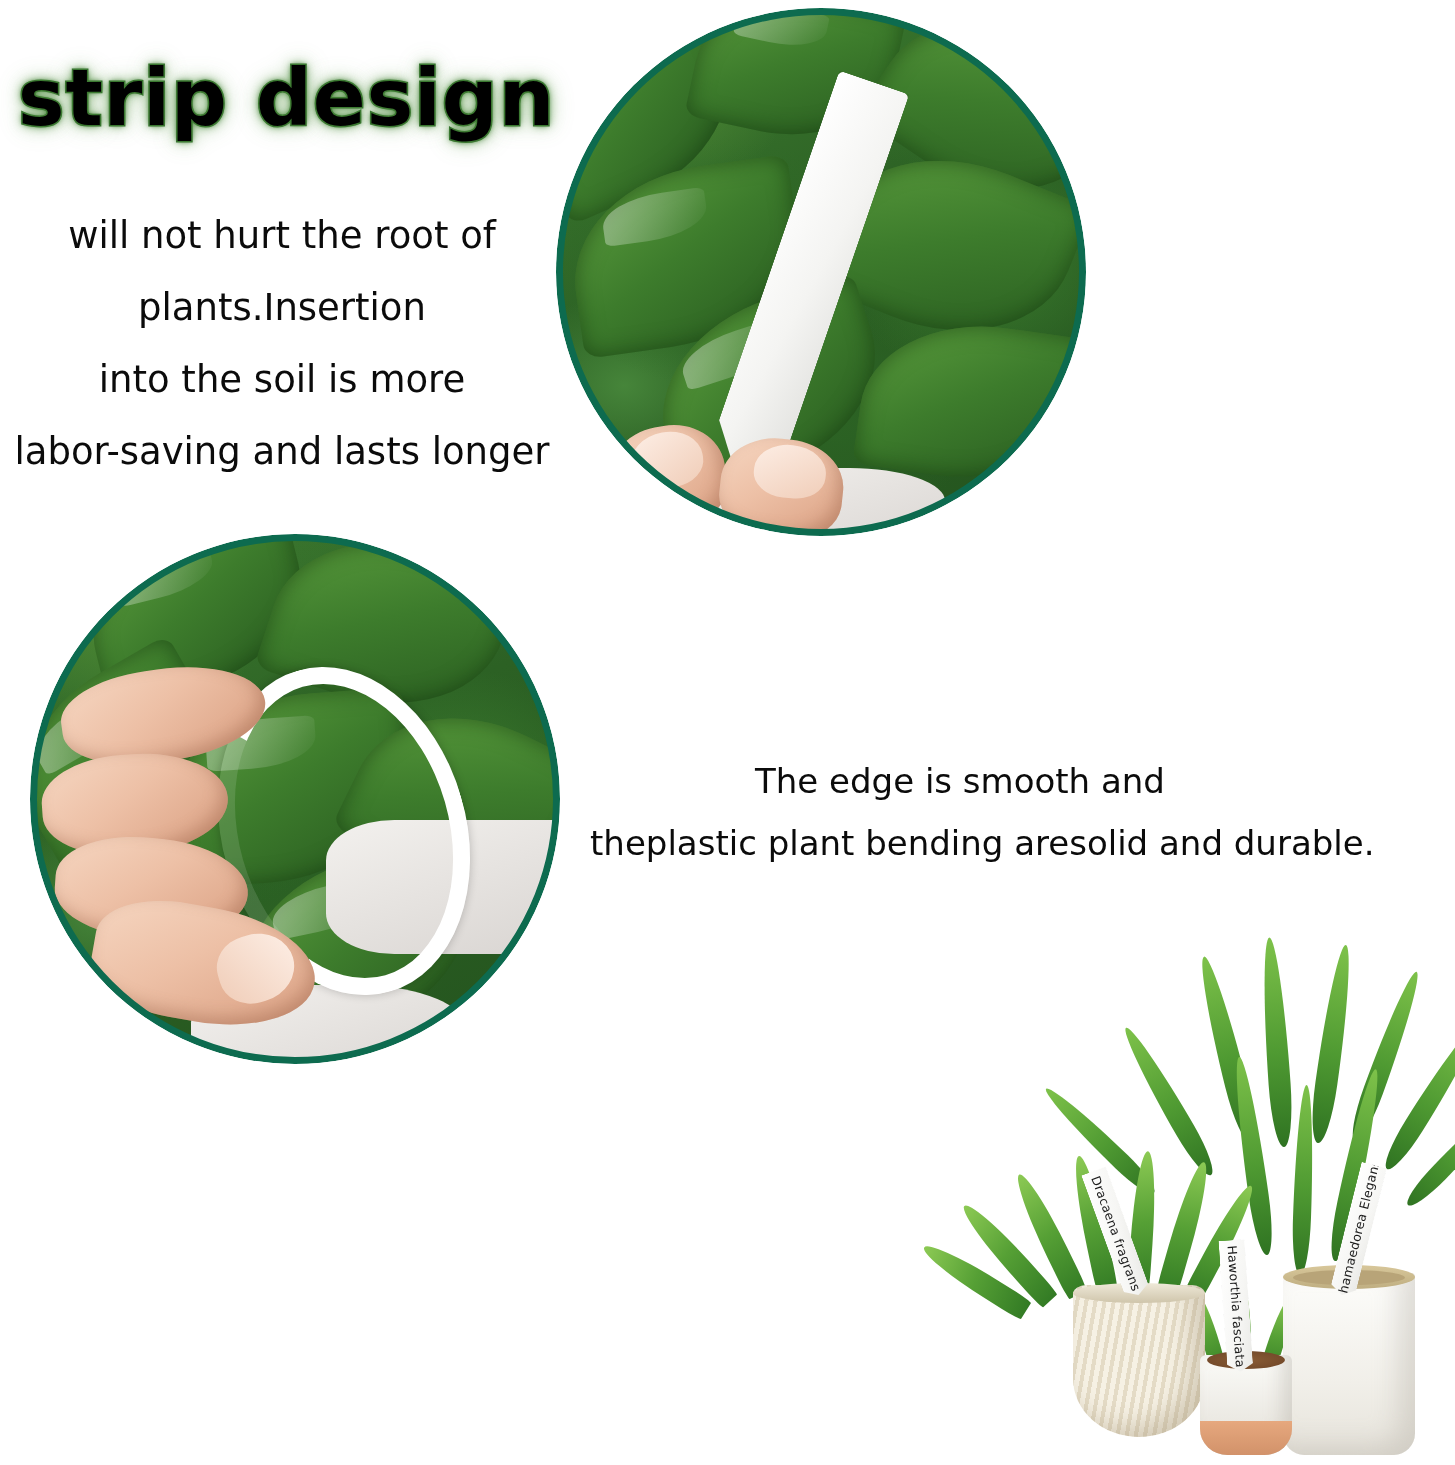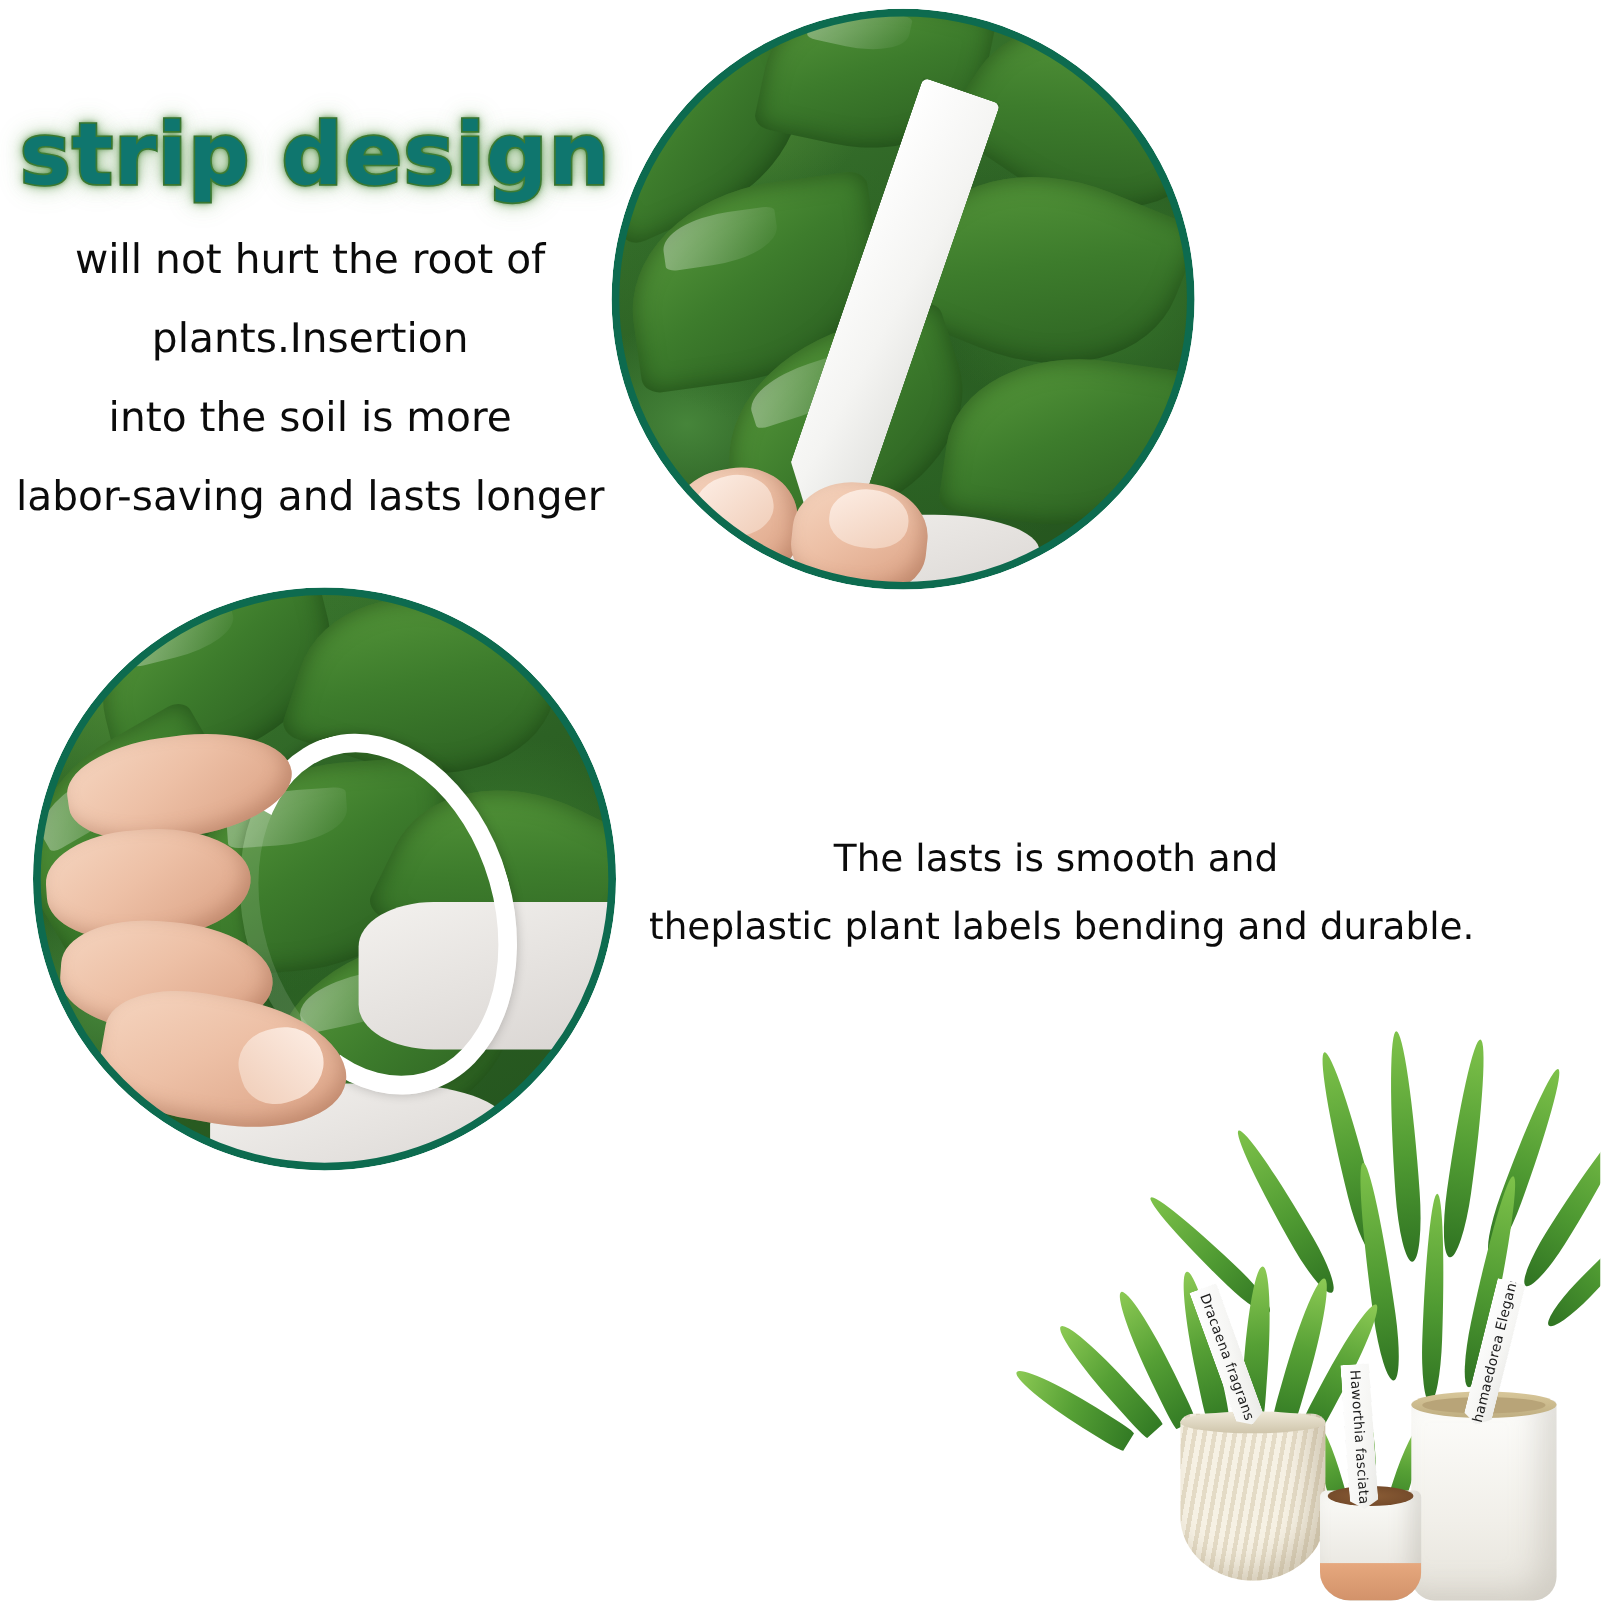--- a/index.html
+++ b/index.html
@@ -17,31 +17,30 @@
     height: 1465px;
     background: #ffffff;
     overflow: hidden;
   }
 
   
   .feature-title {
     position: absolute;
     font-family: "DejaVu Sans", sans-serif;
     font-weight: 700;
-    color: #0f766e;
+    color: #000000;
     letter-spacing: 1px;
     white-space: nowrap;
     -webkit-text-stroke: 3px #2e6b2a;
     paint-order: stroke fill;
     text-shadow:
        0 0 4px rgba(60,120,50,0.95),
        0 0 9px rgba(70,135,55,0.75),
        0 0 16px rgba(90,150,70,0.45),
        0 0 26px rgba(110,170,90,0.30);
-    margin-top: 43px;
   }
   #title-strip-design {
     left: 18px;
     top: 52px;
     font-size: 78px;
     line-height: 92px;
   }
   #title-arbitrary-bending {
     left: 597px;
     top: 610px;
@@ -361,22 +360,22 @@
         <div class="nail" style="left:8%;  top:22%; width:21%; height:34%; transform:rotate(-10deg);"></div>
         <div class="finger" style="left:34%; top:26%; width:36%; height:60%; border-radius:46% 46% 40% 40%; transform:rotate(6deg);"></div>
         <div class="nail" style="left:44%; top:30%; width:21%; height:32%; transform:rotate(6deg);"></div>
       </div>
     </div>
     <div class="ring"></div>
   </div>
 
 
   <div class="feature-body" id="body-arbitrary-bending">
-    <span class="body-line">The lasts is smooth and</span>
-    <span class="body-line">theplastic plant labels bending and durable.</span>
+    <span class="body-line">The edge is smooth and</span>
+    <span class="body-line">theplastic plant bending aresolid and durable.</span>
   </div>
 
   <div class="photo-circle" id="circle-bending">
     <div class="photo-inner">
       <div class="foliage">
         <div class="leaf sheen" style="left:10%;  top:-2%; width:42%; height:30%; transform:rotate(-14deg);"></div>
         <div class="leaf" style="left:46%;  top:0%;  width:44%; height:32%; transform:rotate(18deg);"></div>
         <div class="leaf sheen" style="left:-4%;  top:26%; width:40%; height:32%; transform:rotate(-30deg);"></div>
         <div class="leaf sheen" style="left:26%;  top:30%; width:46%; height:36%; transform:rotate(-4deg);"></div>
         <div class="leaf" style="left:62%;  top:34%; width:42%; height:32%; transform:rotate(26deg);"></div>

